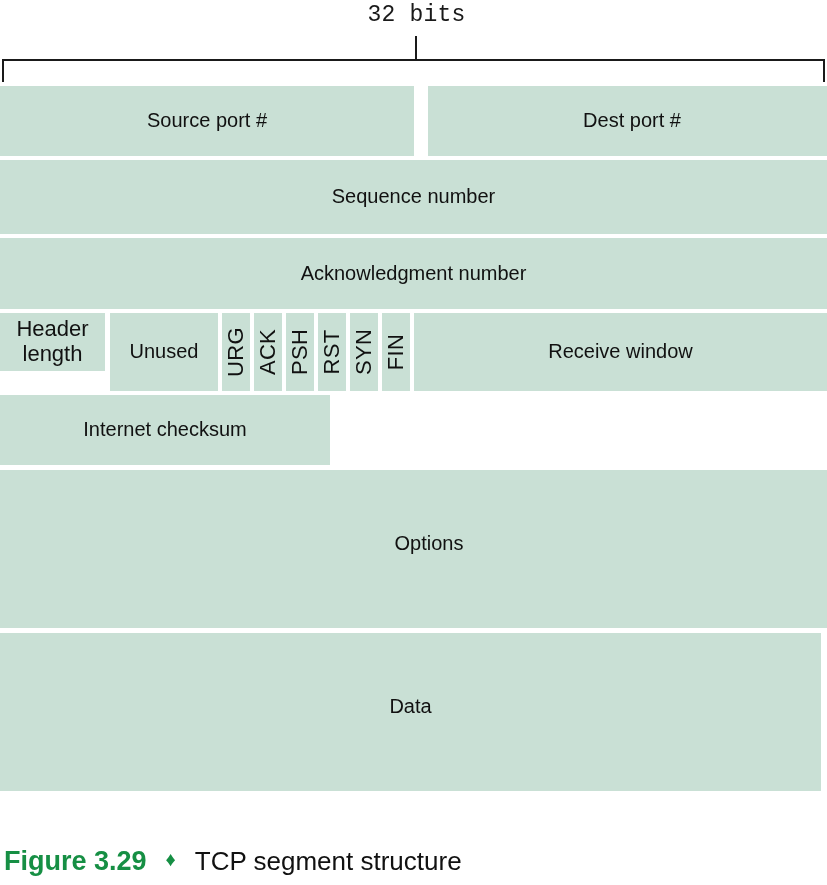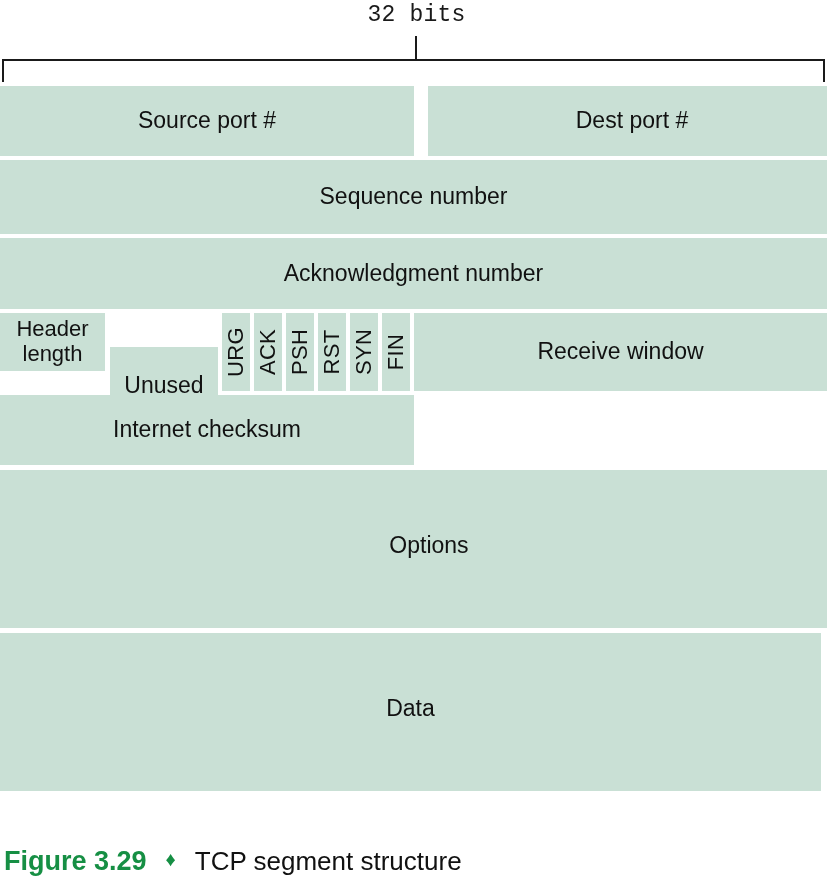--- a/index.html
+++ b/index.html
@@ -83,21 +83,21 @@
     width: 827px;
     height: 706px;
   }
   .cell {
     position: absolute;
     background: #c9e0d5;
     box-sizing: border-box;
     display: flex;
     align-items: center;
     justify-content: center;
-    font-size: 23px;
+    font-size: 20px;
     color: #111111;
     line-height: 1.18;
     text-align: center;
     white-space: nowrap;
   }
   .cell.two-line {
     white-space: normal;
     font-size: 22px;
     line-height: 1.12;
   }
@@ -173,21 +173,21 @@
       <span>Sequence number</span>
     </div>
 
     <div class="cell" style="left:0px; top:152px; width:827px; height:71px;">
       <span>Acknowledgment number</span>
     </div>
 
     <div class="cell two-line" style="left:0px; top:227px; width:105px; height:58px;">
       <span>Header length</span>
     </div>
-    <div class="cell" style="left:110px; top:227px; width:108px; height:78px;margin-top:34px;">
+    <div class="cell" style="left:110px; top:227px; width:108px; height:78px;">
       <span>Unused</span>
     </div>
 
     <div class="cell flag" style="left:222px; top:227px; width:28px; height:78px;">
       <span class="flag-text">URG</span>
     </div>
     <div class="cell flag" style="left:254px; top:227px; width:28px; height:78px;">
       <span class="flag-text">ACK</span>
     </div>
     <div class="cell flag" style="left:286px; top:227px; width:28px; height:78px;">
@@ -200,21 +200,21 @@
       <span class="flag-text">SYN</span>
     </div>
     <div class="cell flag" style="left:382px; top:227px; width:28px; height:78px;">
       <span class="flag-text">FIN</span>
     </div>
 
     <div class="cell" style="left:414px; top:227px; width:413px; height:78px;">
       <span>Receive window</span>
     </div>
 
-    <div class="cell" style="left:0px; top:309px; width:414px; height:70px;">
+    <div class="cell" style="left:0px; top:309px; width:330px; height:70px;">
       <span>Internet checksum</span>
     </div>
 
     <div class="cell block" style="left:0px; top:384px; width:827px; height:158px;padding-left:31px;">
       <span>Options</span>
     </div>
 
     <div class="cell block" style="left:0px; top:547px; width:821px; height:158px;">
       <span>Data</span>
     </div>

